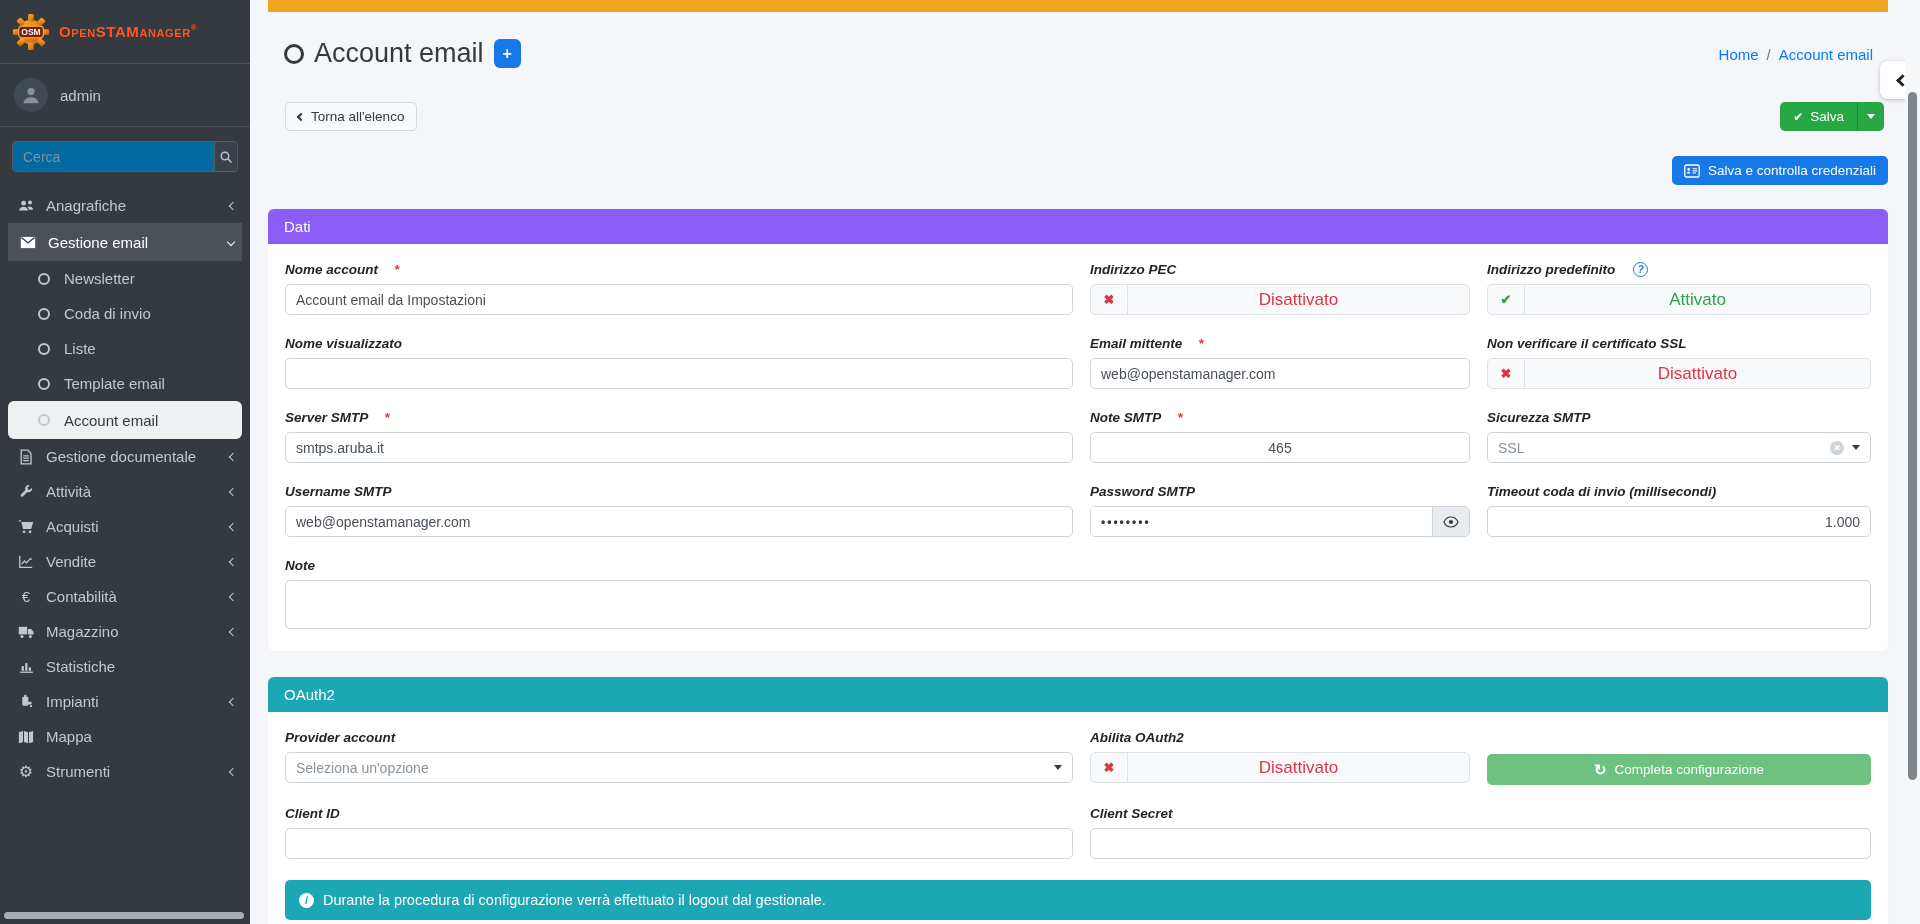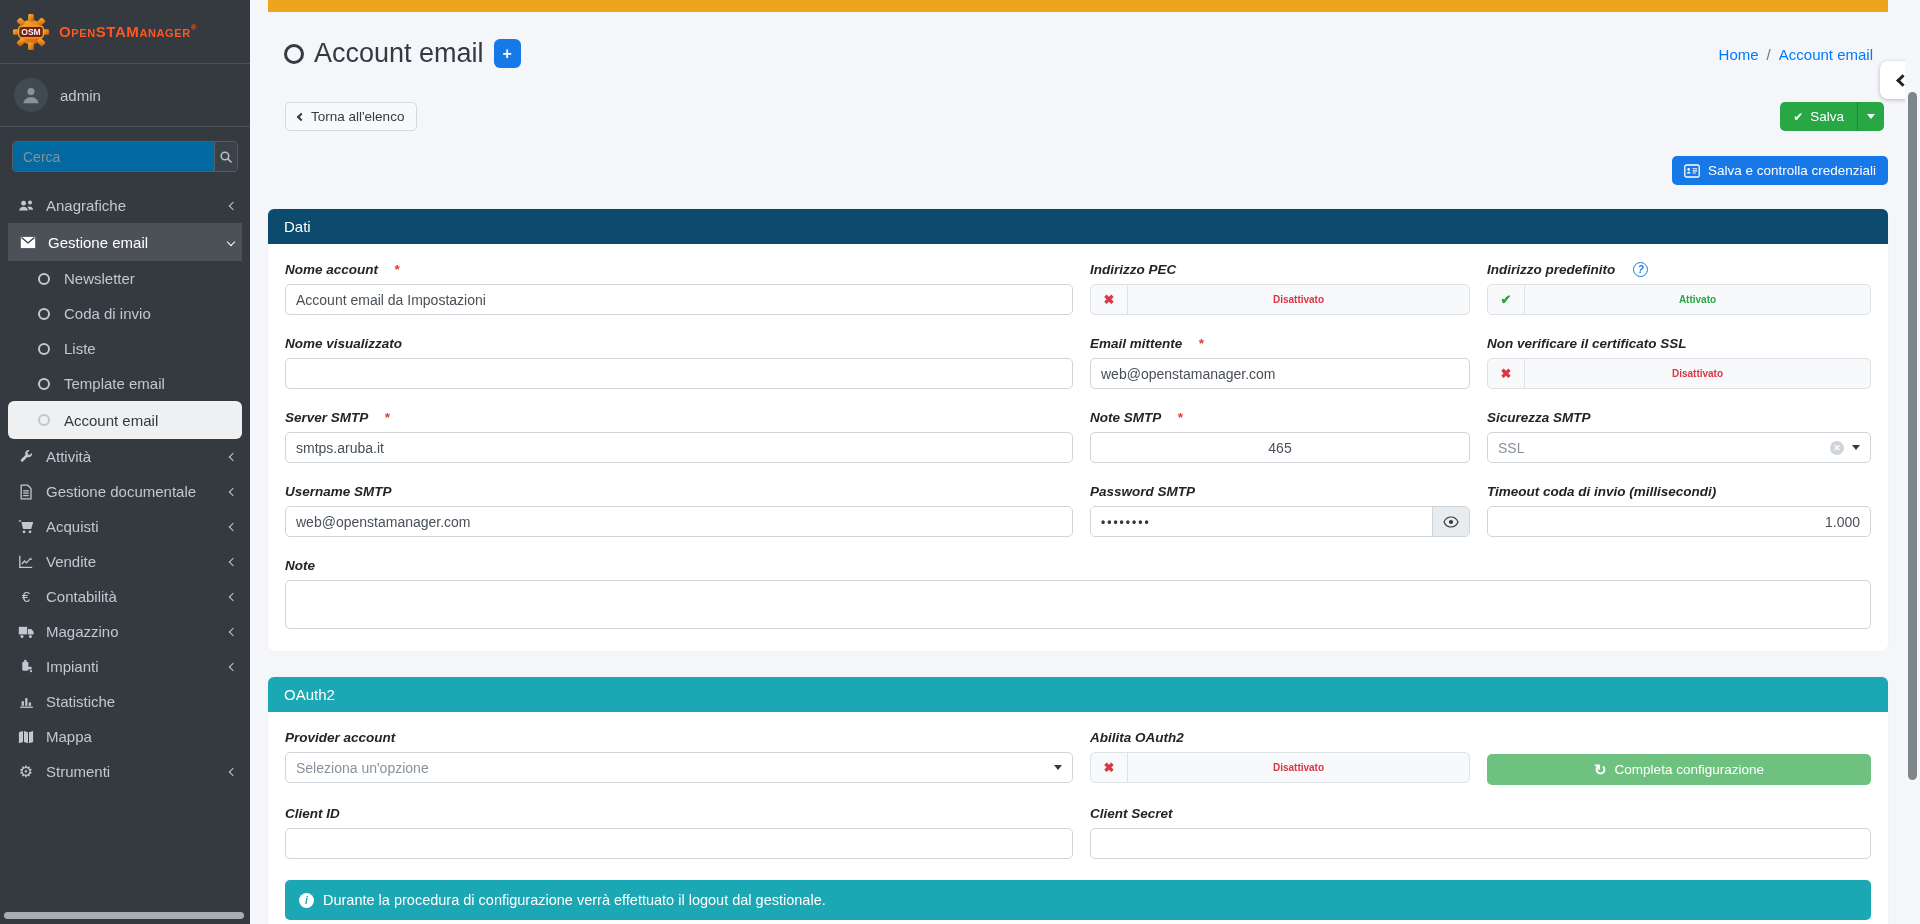--- a/index.html
+++ b/index.html
@@ -52,37 +52,37 @@
   .save-group { position:absolute; top:102px; right:36px; height:29px; display:flex; border-radius:5px; overflow:hidden; }
   .save-main { background:#28a745; color:#fff; border:none; font-size:13.5px; padding:0 13px; display:flex; align-items:center; gap:7px; cursor:pointer; font-family:inherit; }
   .save-caret { background:#28a745; border:none; border-left:1px solid rgba(0,0,0,.18); width:27px; color:#fff; display:flex; align-items:center; justify-content:center; cursor:pointer; }
   .save-check-btn { position:absolute; top:156px; right:32px; height:29px; background:#1778e8; color:#fff; border:none; border-radius:5px; font-size:13.5px; padding:0 12px; display:flex; align-items:center; gap:8px; cursor:pointer; font-family:inherit; }
 
   
   .panel { position:absolute; left:268px; width:1620px; border-radius:6px; background:#fff; box-shadow:0 0 1px rgba(0,0,0,.12); }
   .panel-dati { top:209px; }
   .panel-oauth { top:677px; }
   .panel-header { height:35px; line-height:35px; padding:0 16px; color:#fff; font-size:15px; border-radius:6px 6px 0 0; }
-  .panel-header.blue { background:#0c4a6e; }
+  .panel-header.blue { background:#8b5cf6; }
   .panel-header.teal { background:#1ca7b4; }
   .panel-body { padding:18px 17px; }
   .form-row { display:grid; grid-template-columns:788px 380px 1fr; column-gap:17px; margin-bottom:21px; }
   .form-row:last-child { margin-bottom:0; }
   .span-all { grid-column:1 / 4; }
   .span-23 { grid-column:2 / 4; }
   .f-label { font-size:13.5px; font-weight:700; color:#212529; margin-bottom:7px; display:flex; align-items:center; gap:18px;font-style:italic; }
   .req { color:#e53935; font-weight:700; margin-left:-2px; }
   .qicon { display:inline-flex; width:15px; height:15px; border:1.5px solid #1778e8; border-radius:50%; color:#1778e8; font-size:10px; font-weight:700; align-items:center; justify-content:center; }
   .f-input { width:100%; height:31px; border:1px solid #ced4da; border-radius:5px; padding:0 10px; font-size:14px; color:#495057; font-family:inherit; background:#fff; outline:none; }
   .ta-center { text-align:center; }
   .ta-right { text-align:right; }
   .f-textarea { width:100%; height:49px; border:1px solid #ced4da; border-radius:5px; padding:6px 10px; font-size:14px; color:#495057; font-family:inherit; resize:none; outline:none; }
   .toggle { display:flex; height:31px; border:1px solid #dee2e6; border-radius:5px; background:#f8f9fa; overflow:hidden; cursor:pointer; }
   .toggle-icon { width:37px; display:flex; align-items:center; justify-content:center; border-right:1px solid #dee2e6; font-size:13px; font-weight:900; }
-  .toggle-text { flex:1; display:flex; align-items:center; justify-content:center; font-size:10px; font-weight:700; }
+  .toggle-text { flex:1; display:flex; align-items:center; justify-content:center; font-size:17px; font-weight:400; }
   .t-red { color:#dc3545; } .t-green { color:#28a745; }
   .f-select { width:100%; height:31px; border:1px solid #ced4da; border-radius:5px; padding:0 10px; font-size:14px; color:#8a9299; background:#fff; display:flex; align-items:center; cursor:pointer; }
   .f-select .caret-down { margin-left:auto; color:#343a40; }
   .clear-dot { width:14px; height:14px; border-radius:50%; background:#cfd4d9; color:#fff; font-size:9px; font-weight:700; display:flex; align-items:center; justify-content:center; margin-left:auto; margin-right:8px; }
   .clear-dot + .caret-down { margin-left:0; }
   .pw-wrap { display:flex; height:31px; border:1px solid #ced4da; border-radius:5px; overflow:hidden; }
   .pw-input { flex:1; border:none; outline:none; padding:0 10px; font-size:12px; font-weight:700; letter-spacing:2px; color:#343a40; font-family:inherit; }
   .eye-btn { width:37px; background:#e9ecef; border:none; border-left:1px solid #ced4da; display:flex; align-items:center; justify-content:center; color:#343a40; cursor:pointer; }
   .complete-btn { width:100%; height:31px; background:#6ec17e; color:#fff; border:none; border-radius:5px; font-size:13.5px; display:flex; align-items:center; justify-content:center; gap:8px; cursor:pointer; font-family:inherit; }
   .refresh-glyph { font-size:15px; font-weight:700; line-height:1; }
@@ -199,35 +199,35 @@
         <span class="nav-label">Template email</span>
       </div>
       <div class="nav-item sub sub-active">
         <span class="nav-icon">
           <span class="subring"></span>
         </span>
         <span class="nav-label">Account email</span>
       </div>
       <div class="nav-item">
         <span class="nav-icon">
-          <svg width="15" height="15" viewBox="0 0 16 16" fill="currentColor">
-            <path d="M13.9 4a3.7 3.7 0 0 1-5 4.5l-4.7 4.7a1.5 1.5 0 0 1-2.1-2.1l4.7-4.7a3.7 3.7 0 0 1 4.5-5L9.1 3.6l.4 2.2 2.2.4z"></path>
-          </svg>
-        </span>
-        <span class="nav-label">Attività</span>
-        <span class="nav-chev chev left" style="border-width: 1.5px; width: 6px; height: 6px;"></span>
-      </div>
-      <div class="nav-item">
-        <span class="nav-icon">
           <svg width="14" height="16" viewBox="0 0 14 16" fill="none" stroke="currentColor" stroke-width="1.3">
             <path d="M2.2 1.2h6.6L12 4.5v10.3H2.2z"></path>
             <path d="M4.2 6.8h5.6M4.2 9.2h5.6M4.2 11.6h5.6"></path>
           </svg>
         </span>
         <span class="nav-label">Gestione documentale</span>
+        <span class="nav-chev chev left" style="border-width: 1.5px; width: 6px; height: 6px;"></span>
+      </div>
+      <div class="nav-item">
+        <span class="nav-icon">
+          <svg width="15" height="15" viewBox="0 0 16 16" fill="currentColor">
+            <path d="M13.9 4a3.7 3.7 0 0 1-5 4.5l-4.7 4.7a1.5 1.5 0 0 1-2.1-2.1l4.7-4.7a3.7 3.7 0 0 1 4.5-5L9.1 3.6l.4 2.2 2.2.4z"></path>
+          </svg>
+        </span>
+        <span class="nav-label">Attività</span>
         <span class="nav-chev chev left" style="border-width: 1.5px; width: 6px; height: 6px;"></span>
       </div>
       <div class="nav-item">
         <span class="nav-icon">
           <svg width="16" height="15" viewBox="0 0 16 15" fill="currentColor">
             <path d="M.8 1.3h2.1l.5 1.8h11.8l-1.7 5.8H4.8L3.5 3.2l-.5-.7H.8zM5 9.9h8.2l.3-1H5.2z"></path>
             <circle cx="6" cy="12.8" r="1.4"></circle>
             <circle cx="12" cy="12.8" r="1.4"></circle>
           </svg>
         </span>
@@ -260,39 +260,39 @@
             <circle cx="4" cy="11.4" r="1.5"></circle>
             <circle cx="12.4" cy="11.4" r="1.5"></circle>
           </svg>
         </span>
         <span class="nav-label">Magazzino</span>
         <span class="nav-chev chev left" style="border-width: 1.5px; width: 6px; height: 6px;"></span>
       </div>
       <div class="nav-item">
         <span class="nav-icon">
           <svg width="15" height="15" viewBox="0 0 16 16" fill="currentColor">
+            <path d="M1.2 13.4h13.6v1.4H1.2z"></path>
+            <rect x="2.8" y="7.6" width="2.4" height="5"></rect>
+            <rect x="6.6" y="4.4" width="2.4" height="8.2"></rect>
+            <rect x="10.4" y="9" width="2.4" height="3.6"></rect>
+          </svg>
+        </span>
+        <span class="nav-label">Statistiche</span>
+      </div>
+      <div class="nav-item">
+        <span class="nav-icon">
+          <svg width="15" height="15" viewBox="0 0 16 16" fill="currentColor">
             <rect x="3.5" y="3" width="6.5" height="9.5" rx="1.2"></rect>
             <rect x="9.5" y="8.2" width="4" height="3" rx="1"></rect>
             <circle cx="12.8" cy="13" r="1.2"></circle>
             <rect x="5.5" y="0.8" width="2.5" height="2.8" rx="0.8"></rect>
           </svg>
         </span>
         <span class="nav-label">Impianti</span>
         <span class="nav-chev chev left" style="border-width: 1.5px; width: 6px; height: 6px;"></span>
-      </div>
-      <div class="nav-item">
-        <span class="nav-icon">
-          <svg width="15" height="15" viewBox="0 0 16 16" fill="currentColor">
-            <path d="M1.2 13.4h13.6v1.4H1.2z"></path>
-            <rect x="2.8" y="7.6" width="2.4" height="5"></rect>
-            <rect x="6.6" y="4.4" width="2.4" height="8.2"></rect>
-            <rect x="10.4" y="9" width="2.4" height="3.6"></rect>
-          </svg>
-        </span>
-        <span class="nav-label">Statistiche</span>
       </div>
       <div class="nav-item">
         <span class="nav-icon">
           <svg width="16" height="14" viewBox="0 0 16 14" fill="currentColor">
             <path d="M.9 2.3 5 1v11l-4.1 1.3zM6 1l4 1.3v11L6 12zM11 2.3 15.1 1v11L11 13.3z"></path>
           </svg>
         </span>
         <span class="nav-label">Mappa</span>
       </div>
       <div class="nav-item">

